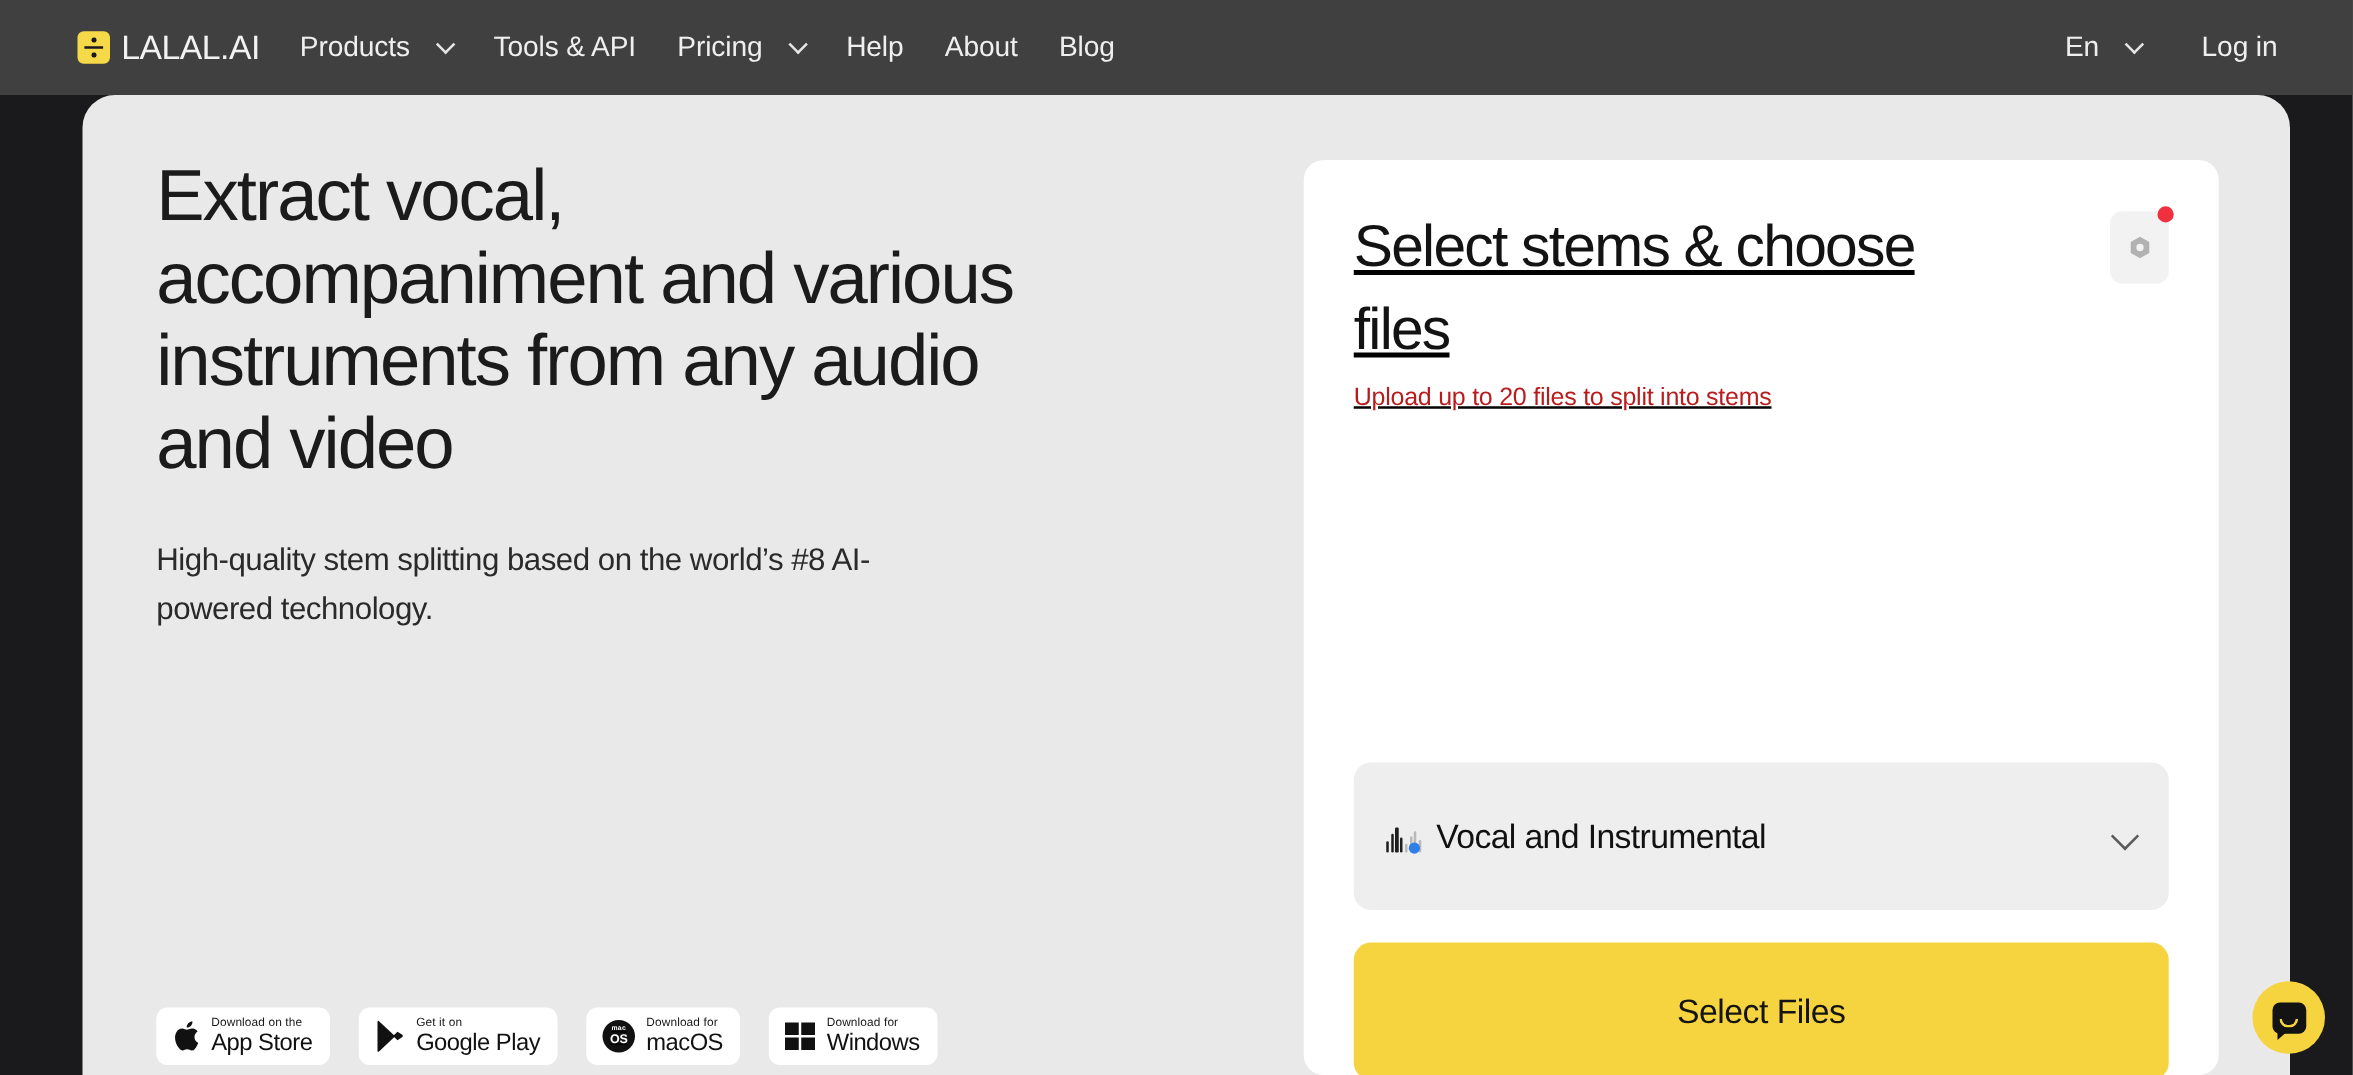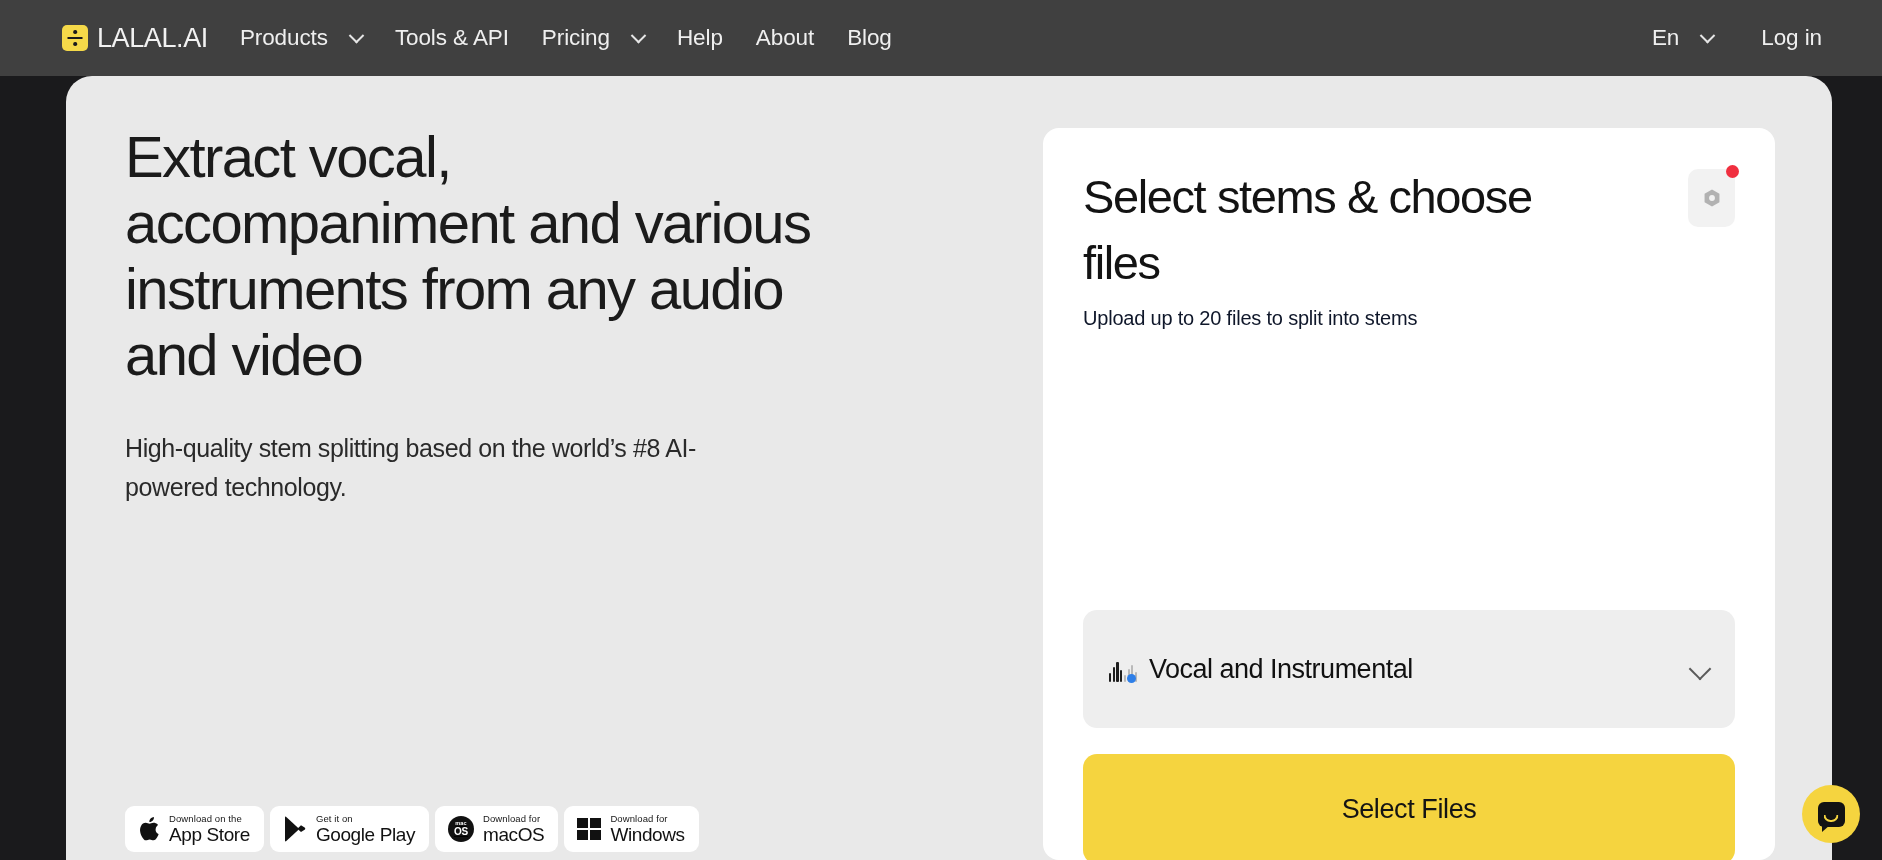--- a/index.html
+++ b/index.html
@@ -114,21 +114,21 @@
     letter-spacing: -0.4px;
     max-width: 580px;
   }
 
   
   .badges {
     position: absolute;
     left: 125px;
     top: 806px;
     display: flex;
-    gap: 6px;
+    gap: 23px;
   }
   .badge {
     background: #ffffff;
     border-radius: 9px;
     height: 46px;
     display: flex;
     align-items: center;
     gap: 9px;
     padding: 0 14px 0 13px;
     cursor: pointer;
@@ -171,38 +171,39 @@
   
   .upload {
     position: absolute;
     left: 1043px;
     top: 128px;
     width: 732px;
     height: 732px;
     background: #ffffff;
     border-radius: 16px;
     padding: 36px 40px 0 40px;
+    text-decoration: underline;
   }
   .upload-head {
     display: flex;
     align-items: flex-start;
     justify-content: space-between;
   }
   .upload-title {
     font-size: 47px;
     line-height: 66px;
     color: #131313;
     letter-spacing: -1.4px;
     max-width: 470px;
     font-weight: 400;
   }
   .upload-sub {
     margin-top: 11px;
     font-size: 20px;
-    color: #0f172a;
+    color: #b91c1c;
     letter-spacing: -0.2px;
   }
   .gear-btn {
     position: relative;
     width: 47px; height: 58px;
     background: #f2f2f2;
     border-radius: 10px;
     display: flex;
     align-items: center;
     justify-content: center;

